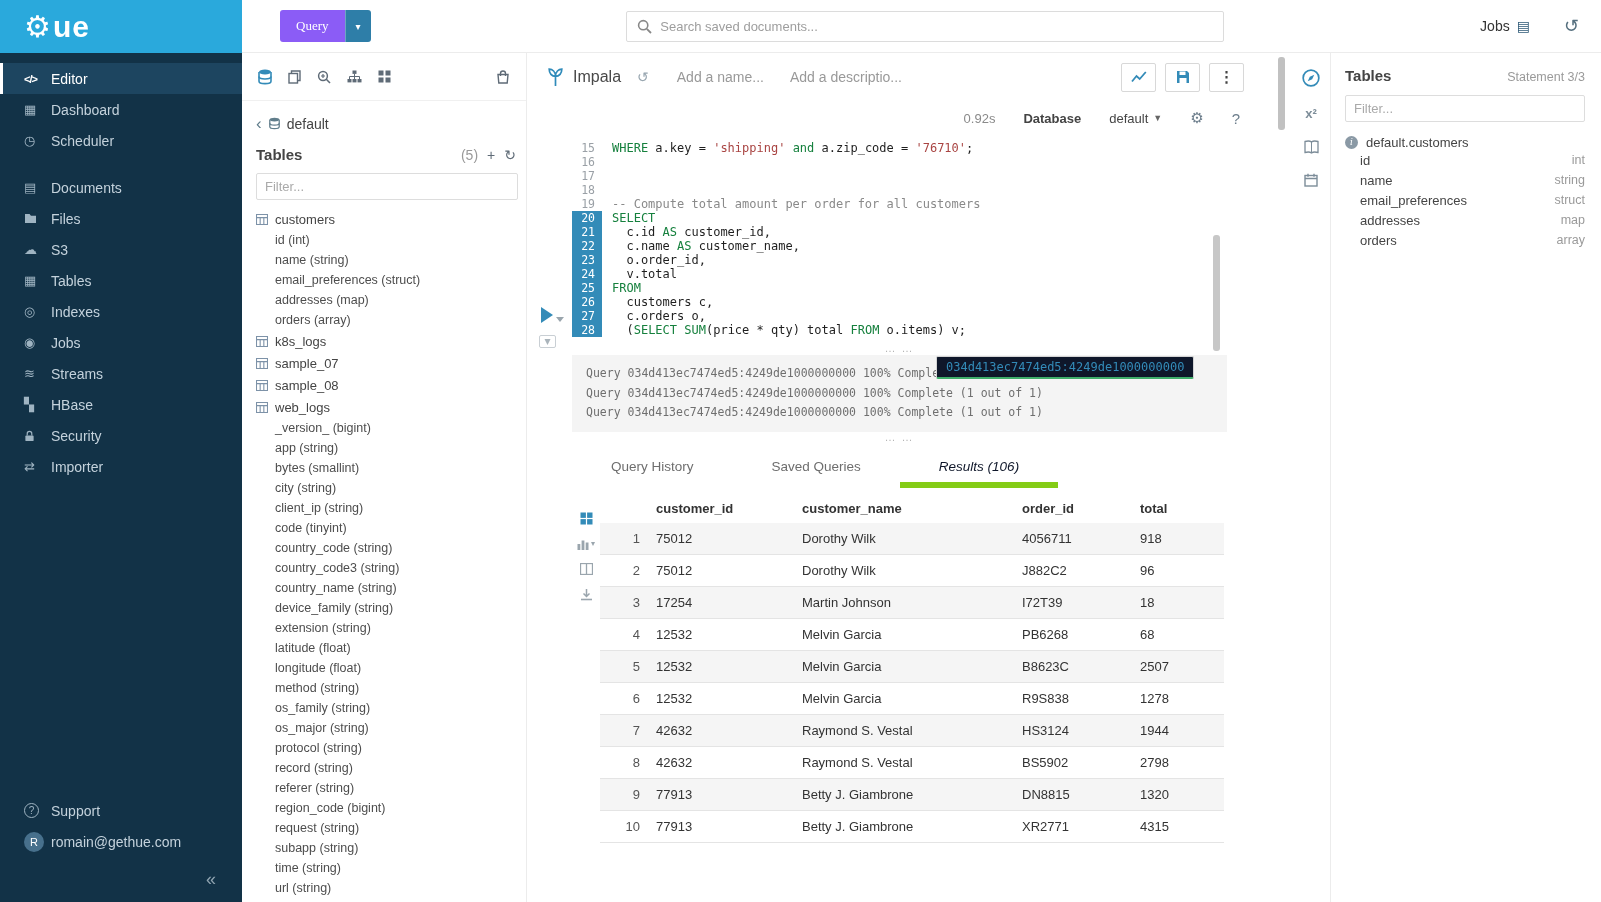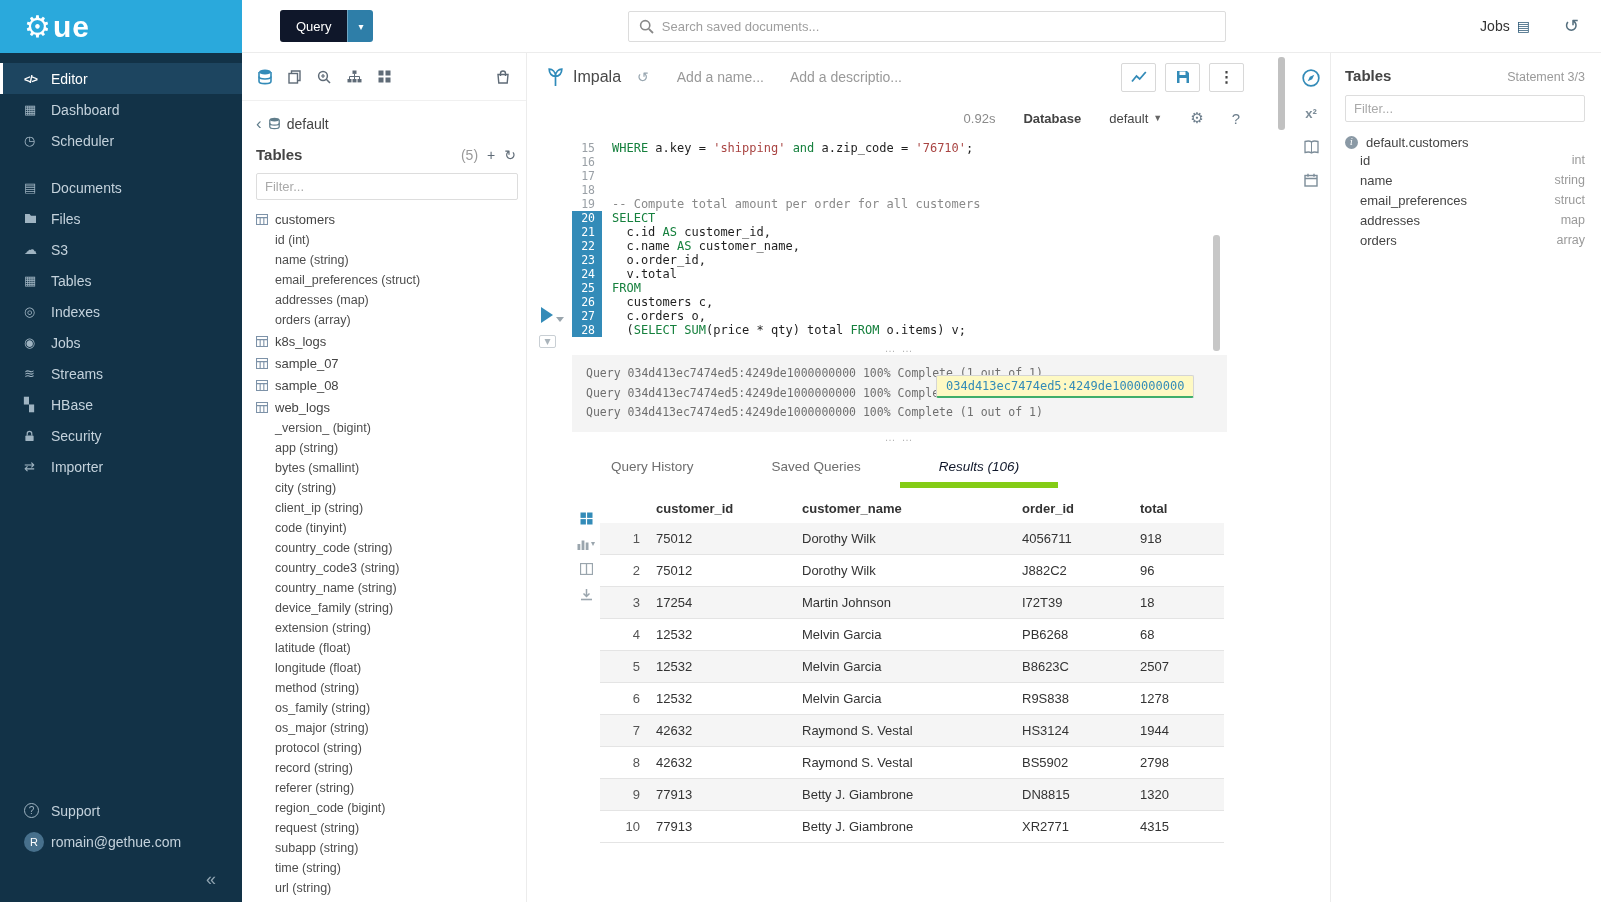--- a/index.html
+++ b/index.html
@@ -24,21 +24,21 @@
   .foot-item .ic { width:27px; display:inline-flex; }
   .circle-q { width:15px; height:15px; border:1.4px solid #9fb4c2; border-radius:50%; font-size:10px; line-height:13px; text-align:center; color:#9fb4c2; }
   .circle-q::after { content:"?"; }
   .avatar { width:20px; height:20px; border-radius:50%; background:#47708c; color:#fff; font-size:11px; display:flex; align-items:center; justify-content:center; margin-right:7px; }
   .collapse-btn { text-align:right; padding:12px 26px 4px 0; color:#8fa3b0; font-size:18px; cursor:pointer; }
 
   
   .main-col { flex:1; display:flex; flex-direction:column; min-width:0; }
   .topbar { height:53px; border-bottom:1px solid #ececec; display:flex; align-items:center; padding:0 22px 0 38px; flex:0 0 53px; }
   .query-group { display:flex; border-radius:3px; overflow:hidden; }
-  .query-btn { background:#0f172a; color:#fff; border:none; font-size:13px; padding:0 16px; height:32px; cursor:pointer; font-family:Liberation Sans, sans-serif; }
+  .query-btn { background:#8b5cf6; color:#fff; border:none; font-size:13px; padding:0 16px; height:32px; cursor:pointer; font-family:Liberation Serif, serif; }
   .query-caret { background:#2e7ea8; color:#fff; border:none; border-left:1px solid rgba(255,255,255,.3); width:26px; height:32px; font-size:10px; cursor:pointer; }
   .search-wrap { width:598px; height:31px; margin:0 auto; border:1px solid #dcdcdc; border-radius:2px; display:flex; align-items:center; padding:0 10px; }
   .search-wrap input { border:none; outline:none; flex:1; font-size:13px; margin-left:8px; font-family:inherit; color:#444; }
   .search-wrap input::placeholder { color:#9e9e9e; }
   .topbar-right { display:flex; align-items:center; gap:34px; }
   .jobs-link { display:flex; align-items:center; gap:7px; font-size:14px; color:#333; cursor:pointer; }
   .jobs-ic { color:#2e5a77; font-size:14px; }
   .hist-ic { color:#56707f; font-size:18px; cursor:pointer; }
 
   .content-row { flex:1; display:flex; min-height:0; }
@@ -95,21 +95,21 @@
   .play-caret { position:absolute; left:29px; top:182px; width:0; height:0; border-top:5px solid #9aa5ad; border-left:4px solid transparent; border-right:4px solid transparent; cursor:pointer; }
   .snippet-ic { position:absolute; left:12px; top:200px; color:#aab4bb; font-size:12px; cursor:pointer; border:1px solid #c9cfd4; border-radius:2px; width:17px; height:13px; line-height:11px; text-align:center; }
   .inner-scroll { position:absolute; right:72px; top:100px; width:7px; height:116px; background:#c7c7c7; border-radius:3px; }
   .page-scroll { position:absolute; right:7px; top:4px; width:7px; height:73px; background:#c1c1c1; border-radius:3px; }
 
   .resize-handle { height:12px; flex:0 0 12px; text-align:center; color:#b5b5b5; font-size:11px; line-height:10px; letter-spacing:2px; cursor:row-resize; width:655px; margin-left:45px; }
   .resize-handle::after { content:"\2026\2009\2026"; }
 
   .log-box { margin-left:45px; width:655px; background:#f4f4f4; padding:9px 14px; position:relative; }
   .log-line { font-family:"DejaVu Sans Mono", monospace; font-size:11.5px; line-height:19.5px; color:#6f6f6f; white-space:nowrap; overflow:hidden; }
-  .log-tip { position:absolute; left:364px; top:20px; background:#fef9c3; border:1px solid #d5d5d5; border-bottom:2px solid #3fae6a; border-radius:2px; padding:3px 9px; font-family:"DejaVu Sans Mono", monospace; font-size:12px; color:#338bb8; white-space:nowrap; }
+  .log-tip { position:absolute; left:364px; top:1px; background:#0f172a; border:1px solid #d5d5d5; border-bottom:2px solid #3fae6a; border-radius:2px; padding:3px 9px; font-family:"DejaVu Sans Mono", monospace; font-size:12px; color:#338bb8; white-space:nowrap; }
 
   .tabs { margin:8px 0 0 45px; width:655px; display:flex; flex:0 0 32px; }
   .tab { padding:7px 39px 8px 39px; font-size:13.5px; color:#6e6e6e; cursor:pointer; border-bottom:2px solid transparent; white-space:nowrap; }
   .tab.active { color:#0f172a; border-bottom:6px solid #84cc16;font-style:italic; }
 
   .results-row { display:flex; margin:8px 0 0 45px; flex:1; min-height:0; }
   .res-icons { width:28px; flex:0 0 28px; display:flex; flex-direction:column; align-items:center; gap:13px; padding-top:16px; color:#9aa5ad; }
   .res-icons .ric { cursor:pointer; display:inline-flex; align-items:center; }
   .res-icons .ric.active { color:#338bb8; }
   .ric .mini-caret { font-size:8px; margin-left:2px; color:#9aa5ad; }

